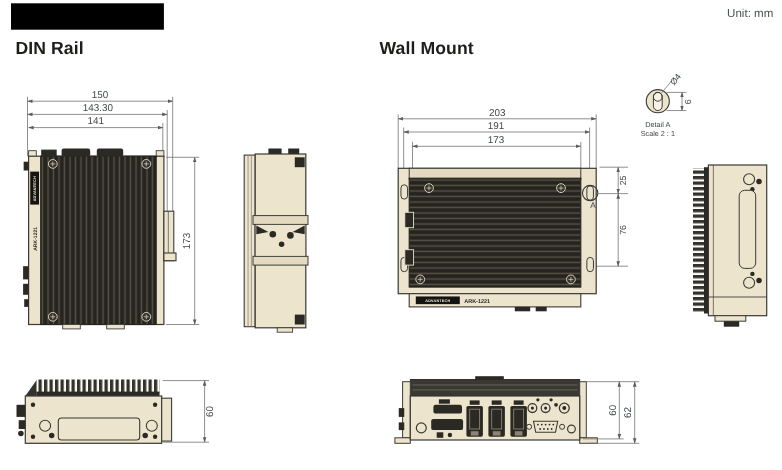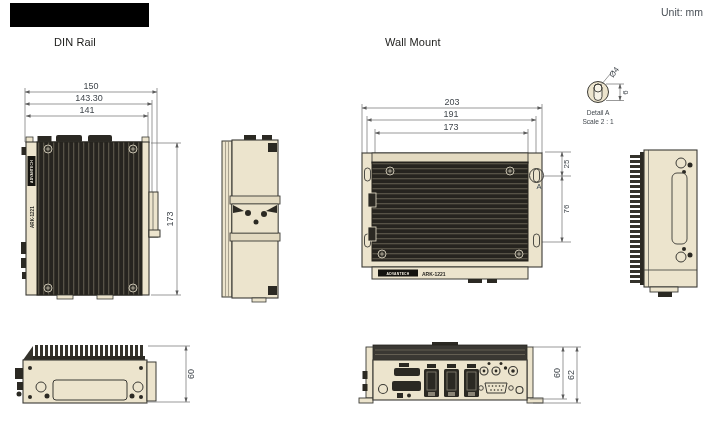--- a/index.html
+++ b/index.html
@@ -2,21 +2,21 @@
 <html><head>
 <meta charset="utf-8">
 <style>
   html,body{margin:0;padding:0;background:#fff;}
   #canvas{
     position:relative;width:711px;height:427px;background:#ffffff;overflow:hidden;
     font-family:"Liberation Sans",sans-serif;
   }
   .redaction{position:absolute;left:10px;top:3px;width:139px;height:24px;background:#000;}
   .unit{position:absolute;right:8px;top:6px;font-size:10.5px;color:#4a5057;}
-  .heading{position:absolute;top:36px;font-size:11px;font-weight:400;color:#1d1d1b;letter-spacing:0.1px;margin-left:40px;}
+  .heading{position:absolute;top:36px;font-size:16px;font-weight:700;color:#1d1d1b;letter-spacing:0.1px;}
   #h-din{left:14px;}
   #h-wall{left:345px;text-align:right;}
   svg{position:absolute;left:0;top:0;}
   svg text{font-family:"Liberation Sans",sans-serif;}
   .dimtxt{fill:#41474d;font-size:9px;}
   .dimtxt-s{fill:#41474d;font-size:8px;}
   .detailtxt{fill:#41474d;font-size:6.6px;}
   .marker-a{fill:#3a4754;font-size:7.5px;}
   .modeltxt{fill:#1f1e1b;font-size:5px;font-weight:700;}
   .logotxt{fill:#f4efe2;font-size:3.4px;font-weight:700;letter-spacing:.2px;}

